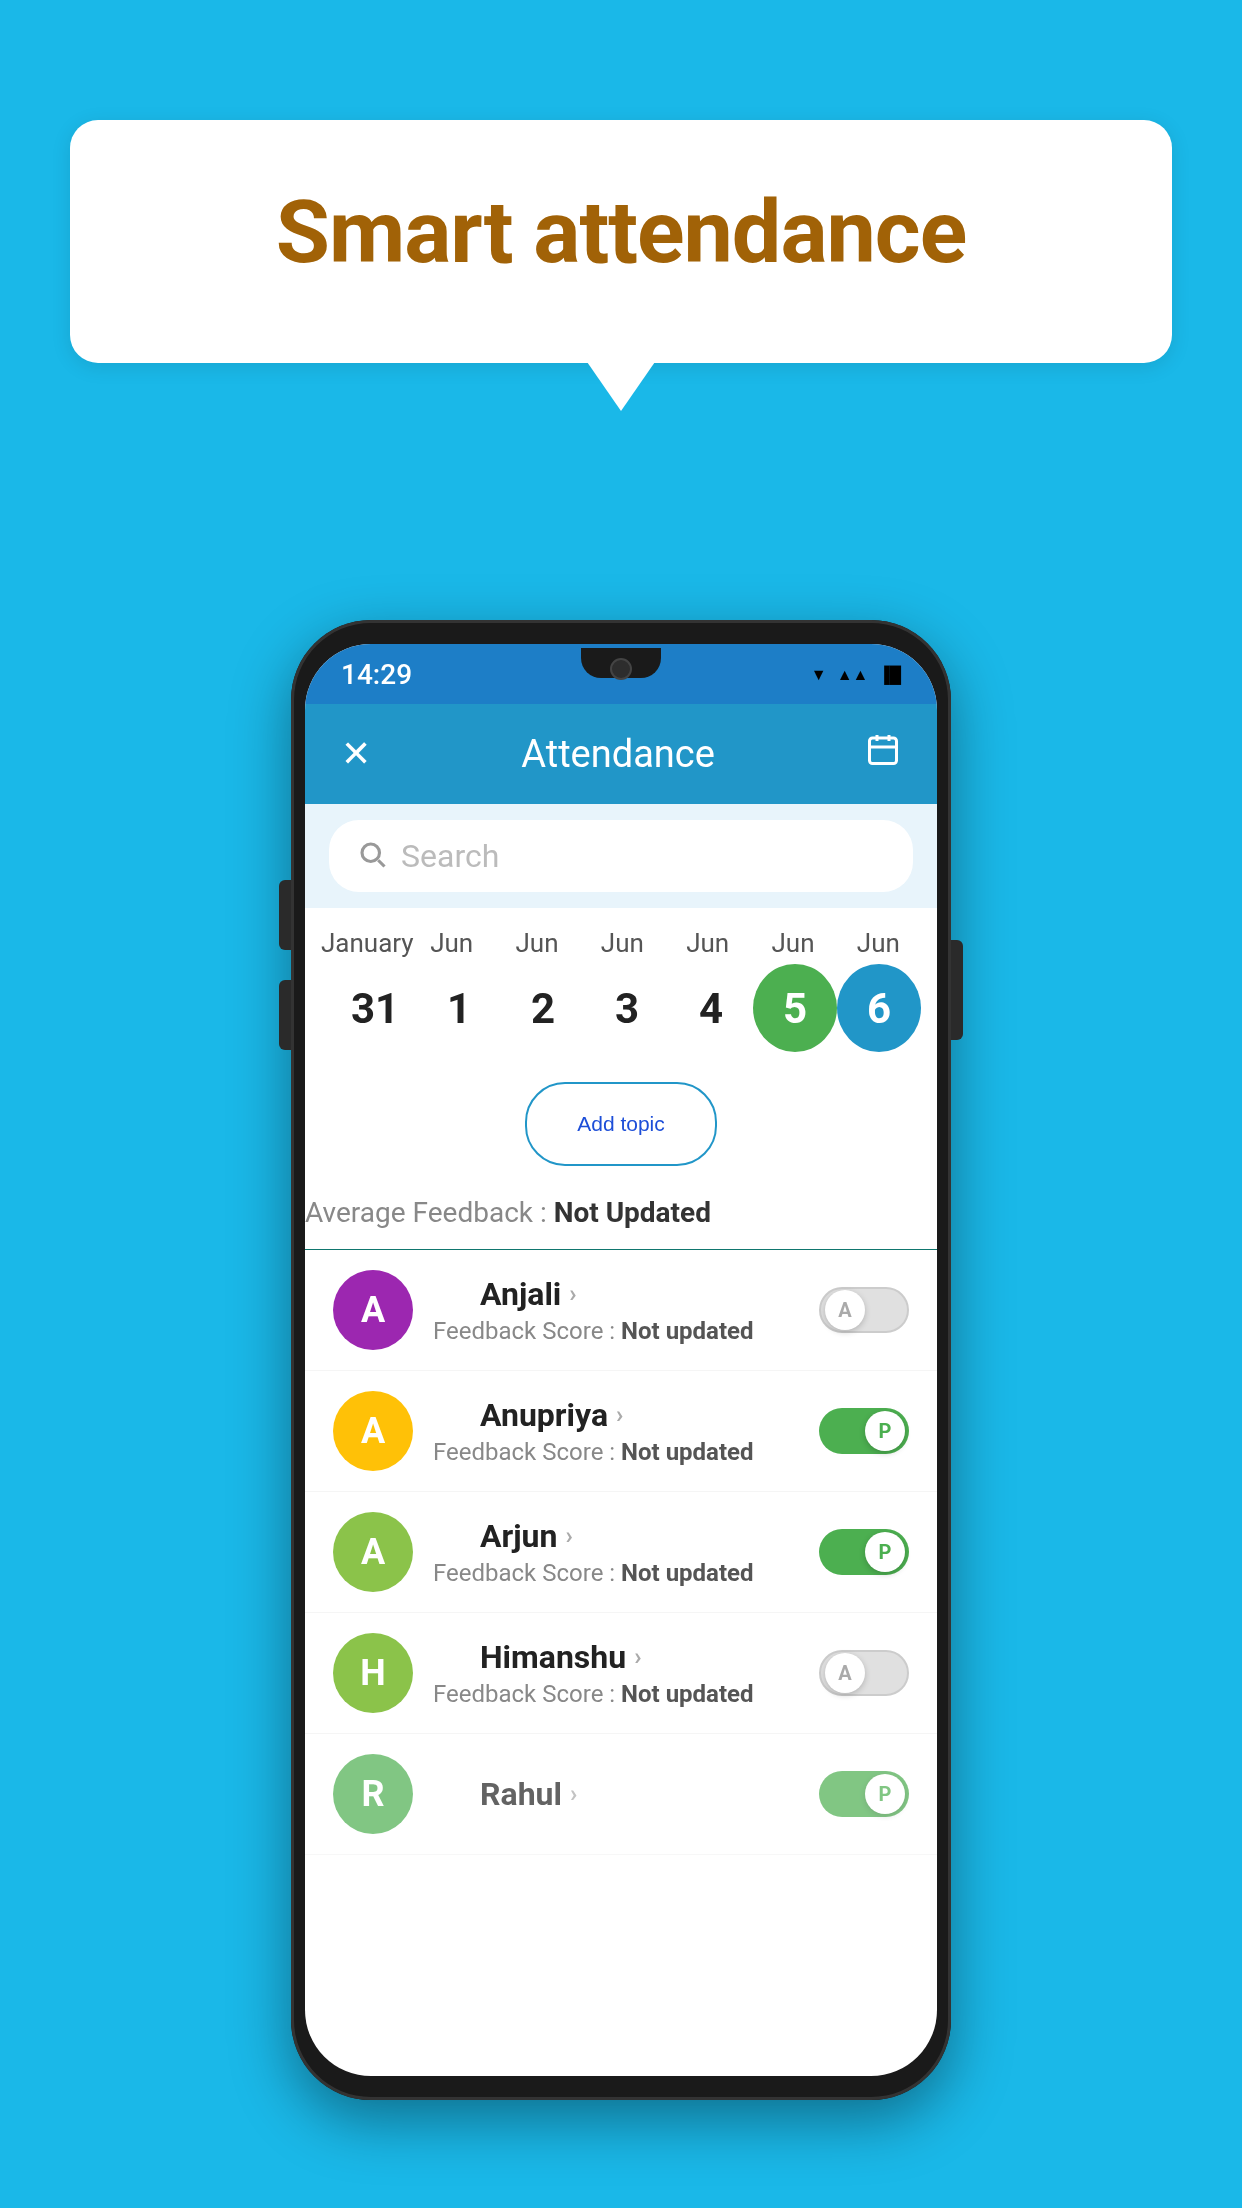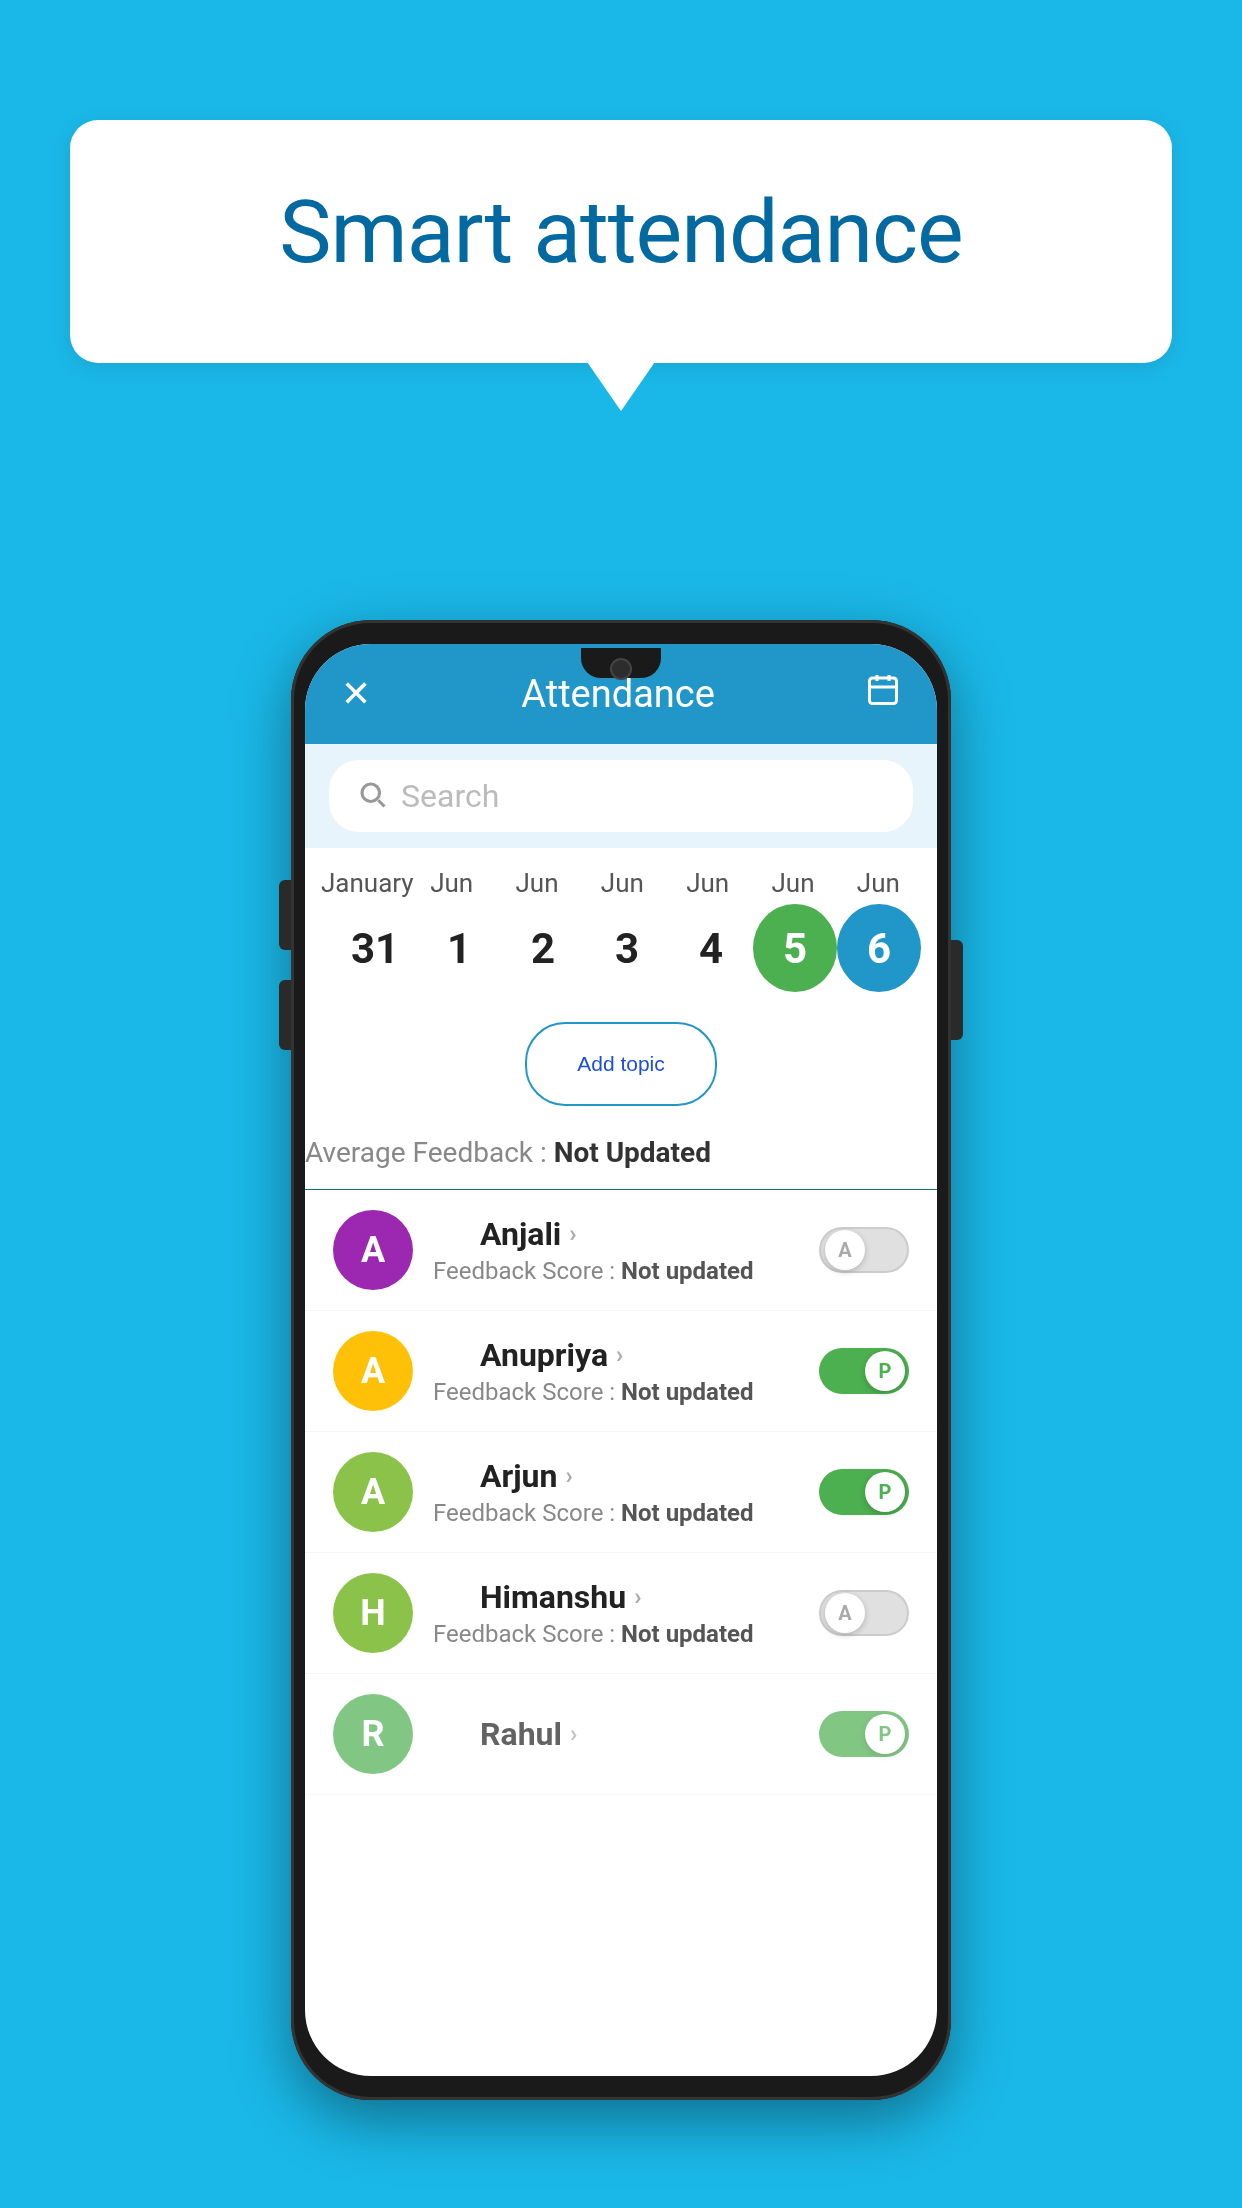--- a/index.html
+++ b/index.html
@@ -38,22 +38,22 @@
       transform: translateX(-50%);
       width: 0;
       height: 0;
       border-left: 36px solid transparent;
       border-right: 36px solid transparent;
       border-top: 52px solid white;
     }
 
     .bubble-title {
       font-size: 88px;
-      color: #0369a1;
-      font-weight: 400;
+      color: #a16207;
+      font-weight: 700;
       letter-spacing: -1px;
       margin-bottom: 20px;
     }
 
     .bubble-subtitle {
       font-size: 42px;
       color: #888;
       font-weight: 300;
     }
 
@@ -415,20 +415,28 @@
     </div>
   </div>
 
   <div class="phone-wrapper">
     <div class="phone-frame">
       <div class="notch">
         <div class="camera"></div>
       </div>
       <div class="phone-screen">
 
+        <div class="status-bar">
+          <span class="status-time">14:29</span>
+          <div class="status-icons">
+            <span>▼</span>
+            <span>▲▲</span>
+            <span>▐█</span>
+          </div>
+        </div>
 
         <div class="app-header">
           <span class="header-close">✕</span>
           <span class="header-title">Attendance</span>
           <span class="header-calendar">
             <svg width="36" height="36" viewBox="0 0 24 24" fill="white">
               <rect x="3" y="4" width="18" height="17" rx="2" ry="2" stroke="white" stroke-width="2" fill="none"></rect>
               <line x1="16" y1="2" x2="16" y2="6" stroke="white" stroke-width="2"></line>
               <line x1="8" y1="2" x2="8" y2="6" stroke="white" stroke-width="2"></line>
               <line x1="3" y1="10" x2="21" y2="10" stroke="white" stroke-width="2"></line>

